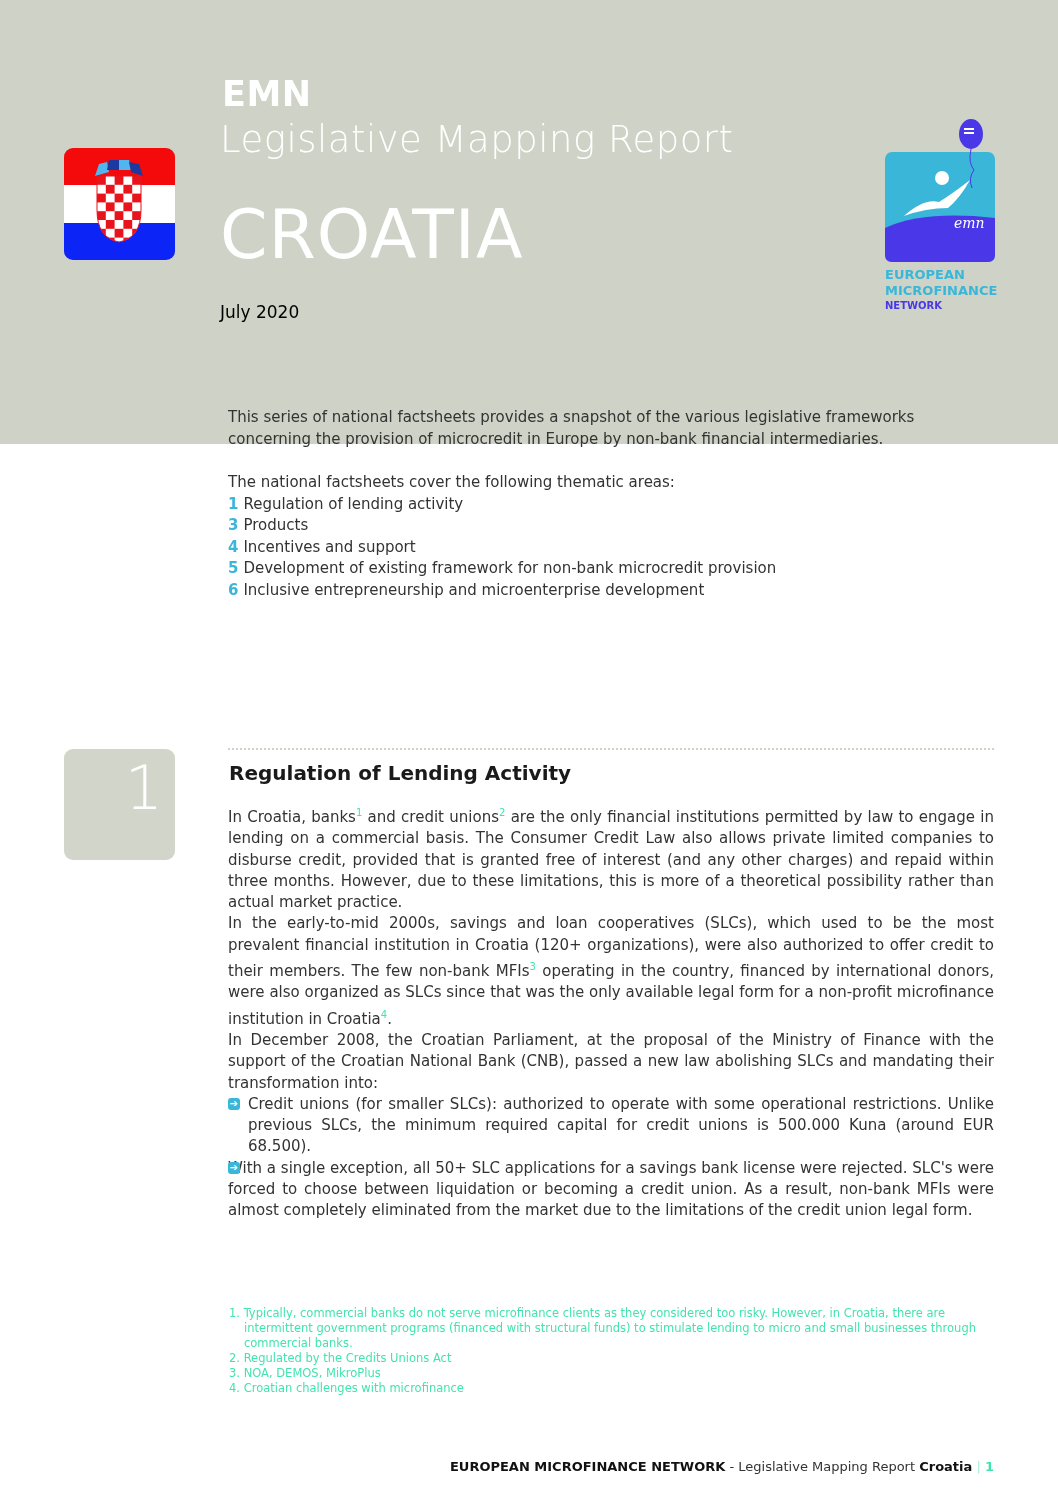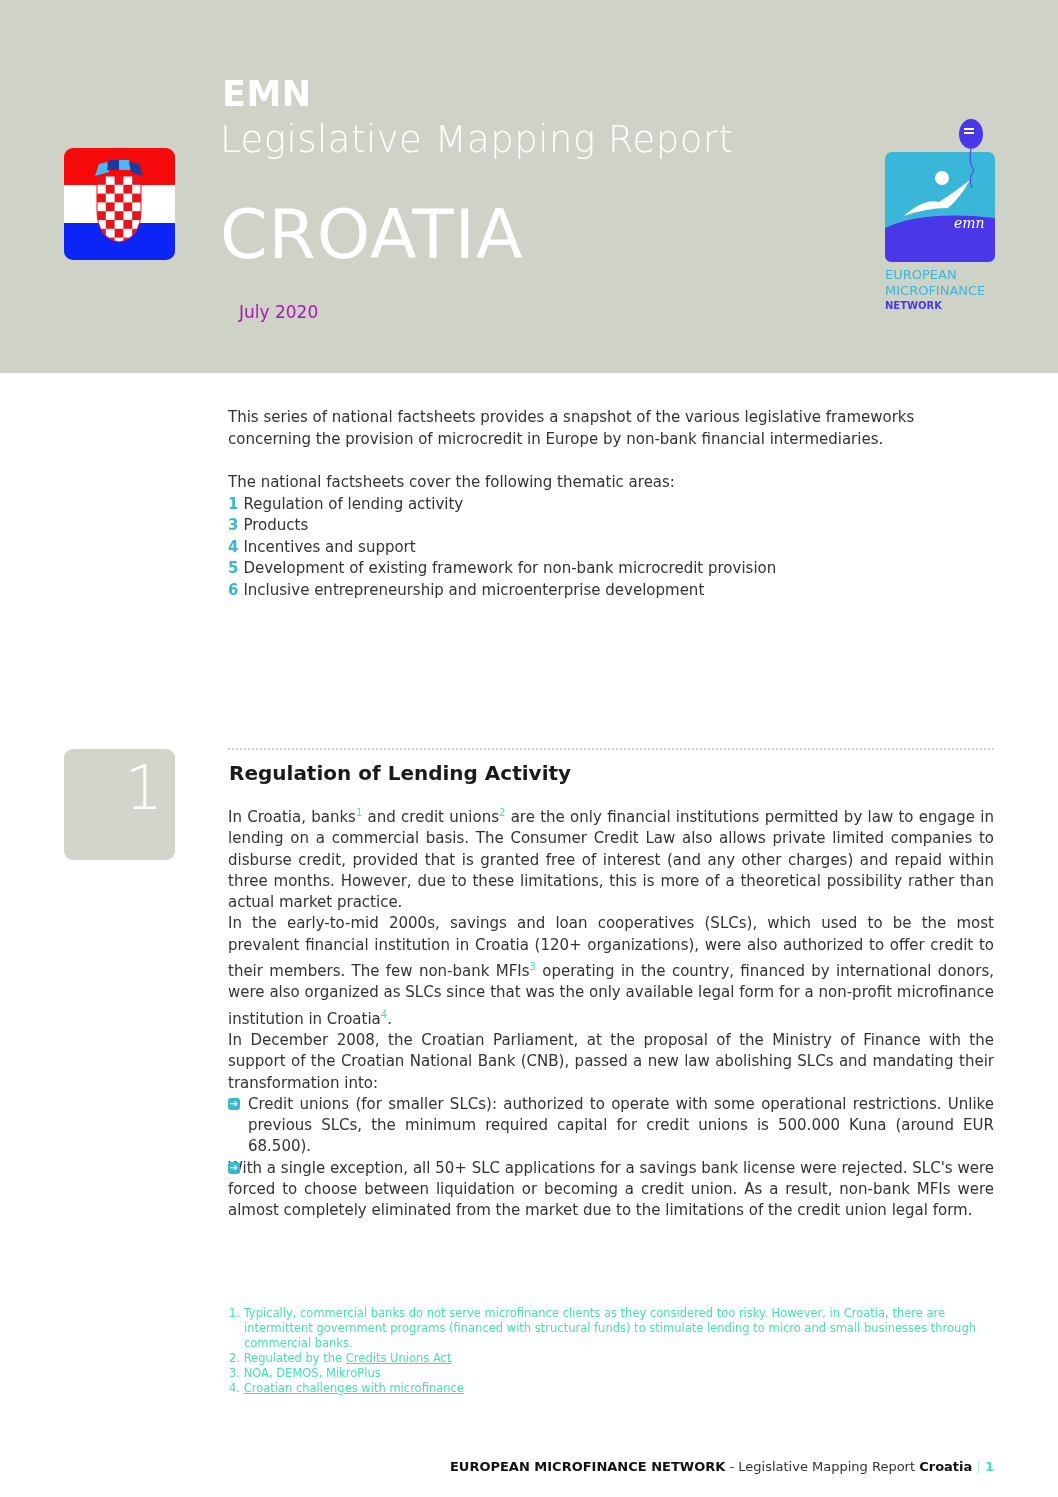--- a/index.html
+++ b/index.html
@@ -1,46 +1,46 @@
 <!DOCTYPE html>
 <html><head>
 <meta charset="utf-8">
 <style>
   html, body { margin:0; padding:0; }
   body { width:1058px; height:1497px; background:#ffffff; position:relative; overflow:hidden;
          font-family:"DejaVu Sans", sans-serif; color:#222; }
-  .header { position:absolute; left:0; top:0; width:1058px; height:373px; background:#cfd2c6; }
+  .header { position:absolute; left:0; top:0; width:1058px; height:444px; background:#cfd2c6; }
   .flag { position:absolute; left:64px; top:148px; width:111px; height:112px; border-radius:9px; overflow:hidden; }
   .flag .r { height:33.3%; background:#f40a0a; }
   .flag .w { height:33.4%; background:#ffffff; }
   .flag .b { height:33.3%; background:#0c24f5; }
   .flag svg { position:absolute; left:29px; top:12px; }
   .h-emn { position:absolute; left:222px; top:74px; color:#fff; font-size:35px; font-weight:bold; letter-spacing:0.5px; }
   .h-sub { position:absolute; left:220px; top:118px; color:#fff; font-size:37px; font-weight:300; letter-spacing:0.5px; }
   .h-country { position:absolute; left:220px; top:195px; color:#fff; font-size:68px; letter-spacing:1px; }
-  .h-date { position:absolute; left:220px; top:302px; color:#a21caf; font-size:17px;margin-left:19px; }
+  .h-date { position:absolute; left:220px; top:302px; color:#000000; font-size:17px; }
   .logo { position:absolute; left:884px; top:118px; width:112px; }
-  .logo-txt1 { position:absolute; left:885px; top:267px; color:#3ab7d8; font-size:13px; font-weight:normal; line-height:16px; }
+  .logo-txt1 { position:absolute; left:885px; top:267px; color:#3ab7d8; font-size:13px; font-weight:bold; line-height:16px; }
   .logo-txt2 { position:absolute; left:885px; top:300px; color:#4a38e8; font-size:10px; font-weight:bold; }
   .intro { position:absolute; left:228px; top:407px; width:766px; font-size:15px; line-height:21.5px; color:#333; }
   .intro p { margin:0 0 22px 0; }
   .themes { list-style:none; margin:0; padding:0; }
   .themes li span.num { color:#3ab7d8; font-weight:bold; margin-right:5px; }
   .sec-box { position:absolute; left:64px; top:749px; width:111px; height:111px; background:#d2d5c9; border-radius:9px; }
   .sec-box span { position:absolute; right:12px; top:4px; color:#fff; font-size:60px; font-weight:200; }
   .dots { position:absolute; left:228px; top:748px; width:766px; border-top:2px dotted #cfd2c6; }
   .sec-title { position:absolute; left:229px; top:761px; font-size:20px; font-weight:bold; color:#1a1a1a; }
   .body { position:absolute; left:228px; top:802px; width:766px; font-size:15px; line-height:21.3px; color:#333; text-align:justify; }
   .body p { margin:0; }
   .body sup { color:#43e3b0; font-size:10px; }
   .bul { position:relative; padding-left:20px; }
   .bul .arrow { position:absolute; left:0; top:4px; width:12px; height:12px; border-radius:3px; background:#3ab7d8; color:#fff; font-size:10px; line-height:12px; text-align:center; }
   .notes { position:absolute; left:229px; top:1306px; width:770px; font-size:11.5px; line-height:15px; color:#43e3b0; }
   .notes div { padding-left:15px; text-indent:-15px; }
-  .notes a { color:#43e3b0; text-decoration:underline; }
+  .notes a { color:#43e3b0; }
   .footer { position:absolute; right:64px; top:1420px; font-size:13px; color:#333;margin-top:39px; }
   .footer b { color:#111; }
   .footer .pg { color:#43e3b0; font-weight:bold; }
   .footer .sep { color:#a8eed6; }
 </style>
 </head>
 <body>
 
 <div class="header">
   <div class="flag">

